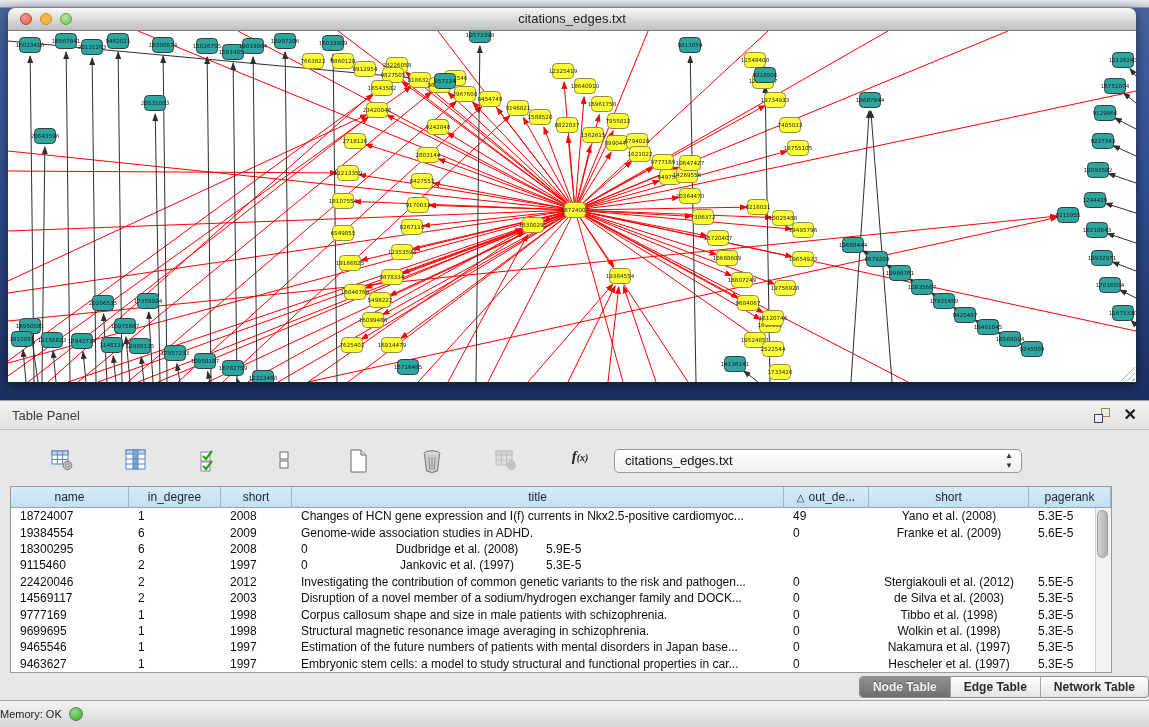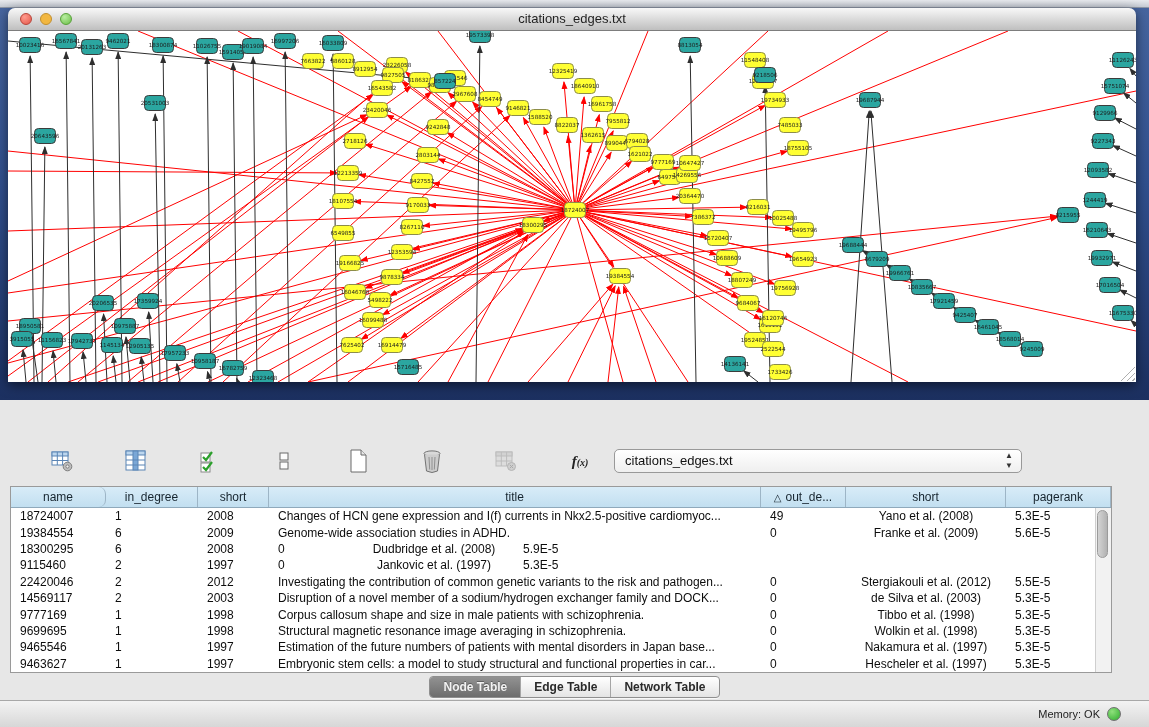--- a/index.html
+++ b/index.html
@@ -25,45 +25,45 @@
   .table-panel{position:absolute;top:400px;left:0;width:1149px;height:327px;background:#e7e7e7;}
   .panel-header{position:relative;height:30px;background:linear-gradient(#f1f1f1,#e3e3e3);border-top:1px solid #9aa0a8;border-bottom:1px solid #c2c2c2;display:flex;align-items:center;justify-content:space-between;padding:0 12px;box-sizing:border-box;}
   .panel-title{font-size:13px;color:#3c3c3c;}
   .panel-header-icons{display:flex;align-items:center;gap:14px;}
   .float-icon{position:relative;width:16px;height:15px;}
   .float-icon .sq1{position:absolute;right:0;top:0;width:9px;height:9px;border:1px solid #9a8a46;box-sizing:border-box;background:transparent;}
   .float-icon .sq2{position:absolute;left:0;bottom:0;width:9px;height:9px;border:1px solid #33406e;box-sizing:border-box;background:#efefef;}
   .close-x{font-size:16px;font-weight:bold;color:#1c1c1c;line-height:16px;cursor:default;}
 
   .toolbar{position:absolute;top:44px;left:14px;height:34px;display:flex;align-items:center;}
-  .tb-icon{margin-right:14px;display:flex;align-items:center;justify-content:center;width:24px;height:26px;margin-left:36px;}
+  .tb-icon{margin-right:14px;display:flex;justify-content:center;width:24px;height:26px;margin-left:36px;}
   .fx{font-family:"Liberation Serif",serif;font-style:italic;font-weight:bold;font-size:15px;color:#222;}
   .fx small{font-size:10px;}
   .combobox{position:relative;margin-left:8px;width:372px;height:22px;background:linear-gradient(#ffffff,#efefef);border:1px solid #999;border-radius:5px;font-size:13px;line-height:22px;padding:0 24px 0 10px;color:#111;}
   .updown{position:absolute;right:8px;top:1px;display:flex;flex-direction:column;line-height:10px;font-size:8px;color:#333;}
 
   .table-wrap{position:absolute;top:86px;left:10px;width:1102px;height:187px;background:#fff;border:1px solid #9a9a9a;box-sizing:border-box;}
   .thead{display:flex;height:21px;background:linear-gradient(#d8ecf8,#c2dff0);border-bottom:1px solid #8fa9bb;box-sizing:border-box;}
   .th{box-sizing:border-box;border-right:1px solid #9db5c6;font-size:12px;color:#16242e;display:flex;align-items:center;justify-content:center;gap:4px;overflow:hidden;white-space:nowrap;}
   .sort-glyph{font-size:10px;color:#16242e;}
   .tbody{position:relative;width:1085px;}
   .row{display:flex;height:16.4px;font-size:12px;color:#0d0d0d;align-items:center;}
   .td{box-sizing:border-box;padding-left:9px;overflow:hidden;white-space:nowrap;}
-  .c0{width:95px;border-radius:7px;} .c1{width:92px;} .c2{width:71px;} .c3{width:492px;} .c4{width:85px;} .c5{width:160px;} .c6{flex:1;}
+  .c0{width:118px;} .c1{width:92px;} .c2{width:71px;} .c3{width:492px;} .c4{width:85px;} .c5{width:160px;} .c6{flex:1;}
   .td.c5{text-align:center;padding-left:0;}
   .vscroll{position:absolute;right:0;top:21px;bottom:0;width:15px;background:#f2f2f2;border-left:1px solid #cfcfcf;}
   .vthumb{position:absolute;left:1px;top:2px;width:11px;height:48px;border-radius:6px;background:linear-gradient(90deg,#d4d4d4,#b2b2b2);border:1px solid #9b9b9b;box-sizing:border-box;}
 
-  .tabs-row{position:absolute;top:276px;left:0;width:100%;display:flex;justify-content:center;}
+  .tabs-row{position:absolute;top:276px;left:0;width:100%;display:flex;justify-content:flex-end;}
   .segmented{display:flex;height:20px;border:1px solid #8f8f8f;border-radius:4px;overflow:hidden;background:linear-gradient(#ffffff,#e4e4e4);box-shadow:0 1px 0 rgba(255,255,255,.7);}
   .tab{padding:0 13px;font-size:12px;font-weight:700;line-height:20px;color:#2a2a2a;border-right:1px solid #a5a5a5;}
   .tab:last-child{border-right:none;}
   .tab.active{background:linear-gradient(#929292,#6d6d6d);color:#f2f2f2;text-shadow:0 -1px 0 rgba(0,0,0,.3);}
 
-  .status-bar{position:absolute;bottom:0;left:0;width:100%;height:27px;border-top:1px solid #a8a8a8;background:linear-gradient(#f3f3f3,#d7d7d7);display:flex;align-items:center;justify-content:flex-end;padding-right:28px;gap:7px;box-sizing:border-box;}
+  .status-bar{position:absolute;bottom:0;left:0;width:100%;height:27px;border-top:1px solid #a8a8a8;background:linear-gradient(#f3f3f3,#d7d7d7);display:flex;align-items:center;justify-content:flex-start;padding-right:0;gap:7px;box-sizing:border-box;}
   .mem-label{font-size:11px;color:#222;}
   .mem-dot{width:14px;height:14px;border-radius:50%;background:radial-gradient(circle at 35% 30%,#8fe07c,#2fae2f);border:1px solid #6f6f6f;box-sizing:border-box;}
 </style>
 </head>
 <body>
 
 <div class="screen">
   <div class="top-chrome"></div>
 
   <div class="desktop">
@@ -719,20 +719,30 @@
                 <text x="37" y="107" text-anchor="middle" font-size="5.6" fill="#1c1c1c" font-family="&quot;DejaVu Sans&quot;,sans-serif">20643596</text>
               </g>
             </g>
         </svg>
         <div class="grip"></div>
       </div>
     </div>
   </div>
 
   <div class="table-panel">
+    <div class="panel-header">
+      <span class="panel-title">Table Panel</span>
+      <span class="panel-header-icons">
+        <span class="float-icon">
+            <span class="sq1"></span>
+            <span class="sq2"></span>
+          </span>
+        <span class="close-x">✕</span>
+      </span>
+    </div>
 
     <div class="toolbar">
       <span class="tb-icon">
         <svg width="24" height="24" viewBox="0 0 24 24">
             <rect x="2" y="3" width="16" height="13" fill="#fff" stroke="#5b85b5"></rect>
             <rect x="2" y="3" width="16" height="4" fill="#bcd6ee" stroke="#5b85b5"></rect>
             <line x1="7.3" y1="3" x2="7.3" y2="16" stroke="#5b85b5"></line>
             <line x1="12.6" y1="3" x2="12.6" y2="16" stroke="#5b85b5"></line>
             <line x1="2" y1="11.5" x2="18" y2="11.5" stroke="#5b85b5"></line>
             <circle cx="17.5" cy="17.5" r="4.3" fill="#bdbdbd" stroke="#7e7e7e"></circle>

